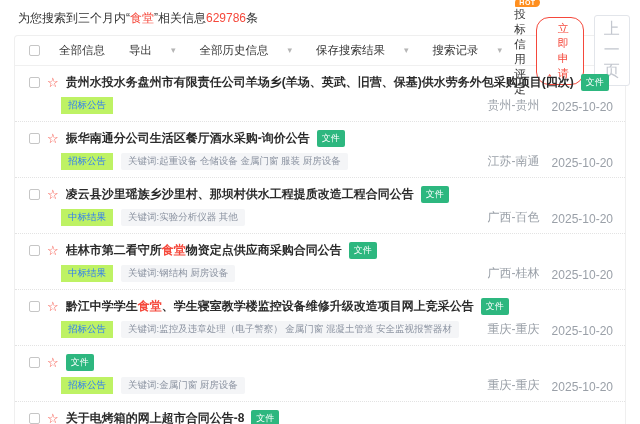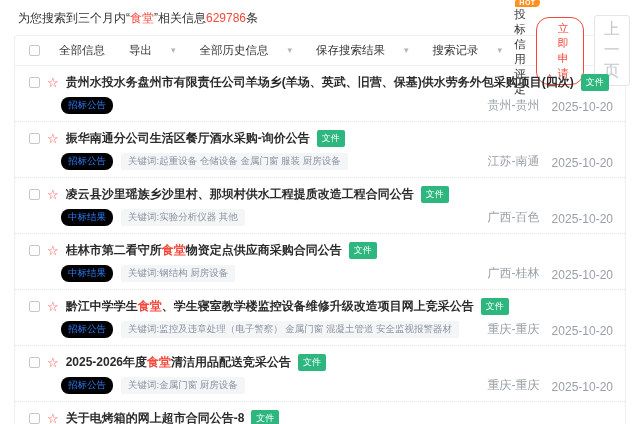--- a/index.html
+++ b/index.html
@@ -39,21 +39,21 @@
 
   
   .results { }
   .result-row { padding:8px 12px 7px 14px; border-bottom:1px dotted #e3e3e3; }
   .row-line1 { display:flex; align-items:center; gap:7px; }
   .star { color:#f5483b; font-size:13px; line-height:1; cursor:pointer; }
   .result-title { font-size:12px; color:#2b2b2b; font-weight:600; white-space:nowrap; overflow:hidden; }
   .result-title .hl { color:#f5483b; }
   .file-badge { background:#2db77f; color:#fff; font-size:9px; padding:2px 5px; border-radius:2px; flex:0 0 auto; }
   .row-line2 { display:flex; align-items:center; margin-top:6px; padding-left:32px; }
-  .type-badge { background:#000000; color:#2e7cf6; font-size:9.5px; padding:2px 7px; border-radius:8px; margin-right:8px; white-space:nowrap; cursor:pointer; }
+  .type-badge { background:#bef264; color:#2e7cf6; font-size:9.5px; padding:2px 7px; border-radius:0; margin-right:8px; white-space:nowrap; cursor:pointer; }
   .kw-badge { background:#f4f5f7; color:#8b93a1; font-size:9.5px; padding:2px 7px; border-radius:2px; white-space:nowrap; overflow:hidden; max-width:360px; }
   .row-meta-right { margin-left:auto; display:flex; align-items:flex-end; gap:12px; font-size:12px; color:#9aa0a8; white-space:nowrap; }
 </style>
 </head>
 <body>
 
 <div class="page">
 
   <div class="search-summary">
     <span>为您搜索到三个月内</span><span>“</span><span class="kw">食堂</span><span>”</span><span>相关信息</span><span class="count">629786</span><span>条</span>
@@ -185,21 +185,20 @@
         <span>重庆-重庆</span>
         <span>2025-10-20</span>
       </span>
     </div>
   </div>
 
   <div class="result-row">
     <div class="row-line1">
       <span class="checkbox"></span>
       <span class="star">☆</span>
-      <span class="result-title"><span>2025-2026年度</span><span class="hl">食堂</span><span>清洁用品配送竞采公告</span></span>
       <span class="file-badge">文件</span>
     </div>
     <div class="row-line2">
       <span class="type-badge">招标公告</span>
       <span class="kw-badge">关键词:金属门窗 厨房设备</span>
       <span class="row-meta-right">
         <span>重庆-重庆</span>
         <span>2025-10-20</span>
       </span>
     </div>

